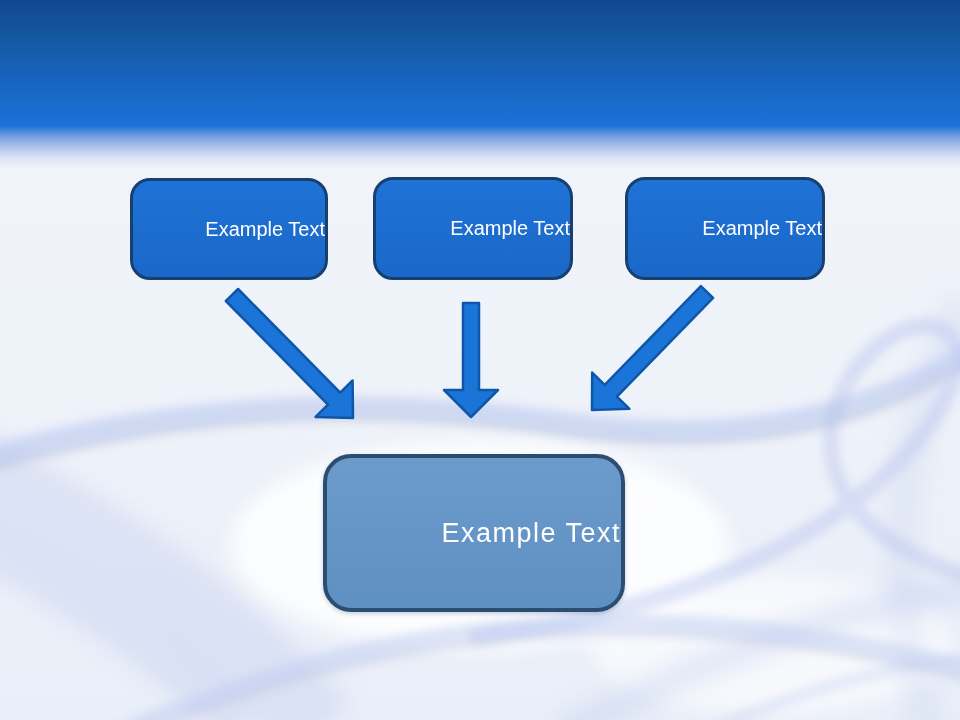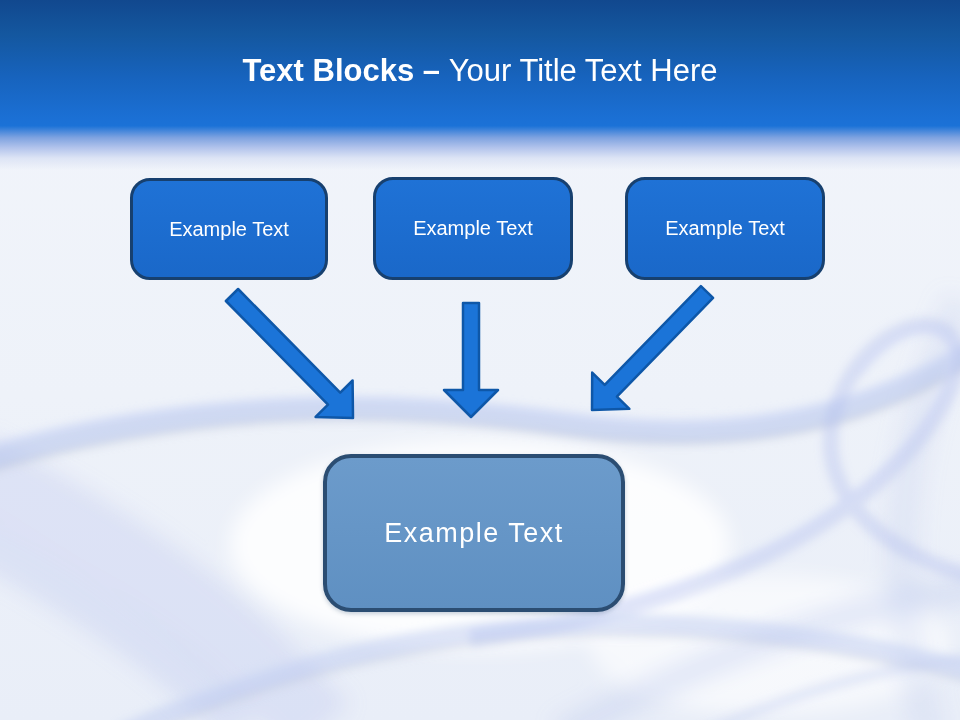--- a/index.html
+++ b/index.html
@@ -18,21 +18,21 @@
       #7fa3e0 81%, #b3c4ec 87%, #dde4f5 93%, rgba(240,244,251,0) 100%);
   }
   .title{
     position:absolute;left:0;top:54px;width:100%;text-align:center;
     color:#ffffff;font-size:31px;line-height:1.1;margin:0;z-index:2;white-space:nowrap;
   }
   .title .t-bold{font-weight:700;}
   .title .t-reg{font-weight:400;}
   .block{
     position:absolute;box-sizing:border-box;z-index:3;
-    display:flex;align-items:center;justify-content:center;
+    display:flex;align-items:center;justify-content:flex-end;
     border:3px solid #17406f;border-radius:20px;
     background:linear-gradient(180deg,#1f72d6 0%,#1a68c9 100%);
     color:#ffffff;text-align:center;
   }
   .block .label{font-size:20px;}
   .block-1{left:130px;top:178px;width:198px;height:102px;}
   .block-2{left:373px;top:177px;width:200px;height:103px;}
   .block-3{left:625px;top:177px;width:200px;height:103px;}
   .block-center{
     left:323px;top:454px;width:302px;height:158px;
@@ -78,21 +78,20 @@
 
         <path d="M 120 735 C 420 598, 720 600, 1000 680" stroke="#b5c2ee" stroke-width="20" opacity="0.40"></path>
         <path d="M 120 727 C 420 590, 720 592, 1000 672" stroke="#d6def6" stroke-width="5" opacity="0.55"></path>
         <path d="M 130 743 C 425 608, 720 610, 1000 690" stroke="#c0c5d2" stroke-width="4" opacity="0.35"></path>
         <path d="M 700 735 C 820 680, 920 660, 1010 655" stroke="#c3cdf1" stroke-width="12" opacity="0.35"></path>
       </g>
     </g>
   </svg>
 
   <div class="header"></div>
-  <h1 class="title"><span class="t-bold">Text Blocks –</span> <span class="t-reg">Your Title Text Here</span></h1>
 
   <svg class="arrows" viewBox="0 0 960 720" xmlns="http://www.w3.org/2000/svg">
     <g fill="#1b74d8" stroke="#0e57a8" stroke-width="2.5" stroke-linejoin="round">
       <polygon points="225.9,301.0 238.1,289.0 340.2,392.7 352.6,380.5 353,418 315.6,416.9 328.0,404.7"></polygon>
       <polygon points="463,303 479,303 479,390 498,390 471,417 444,390 463,390"></polygon>
       <polygon points="700.9,286.1 713.1,297.9 616.9,396.6 629.4,408.8 592,410 592.2,372.6 604.7,384.8"></polygon>
     </g>
   </svg>
 
   <div class="block block-1">

